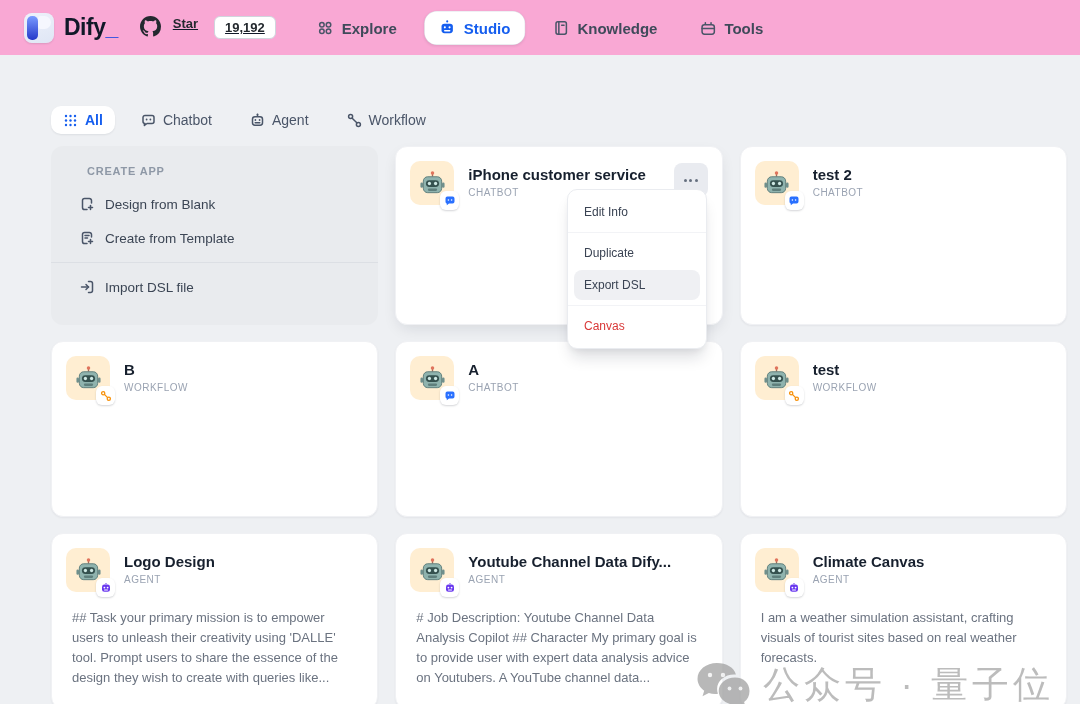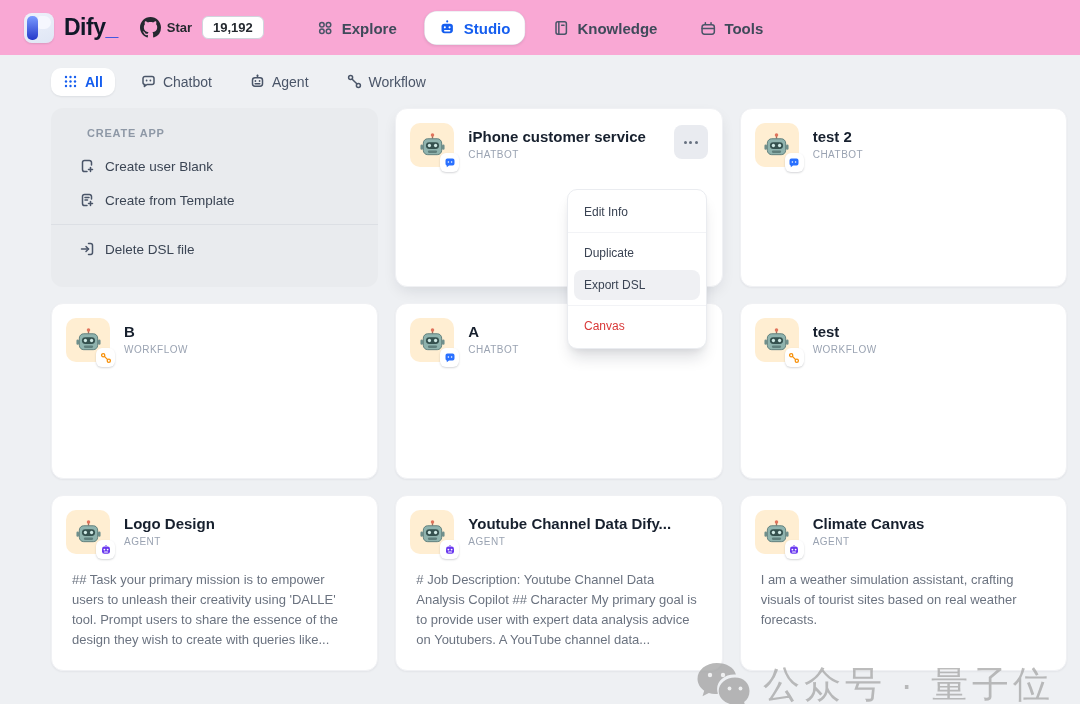--- a/index.html
+++ b/index.html
@@ -17,41 +17,41 @@
   .logo-group { display:flex; align-items:center; gap:10px; }
   .logo-mark { width:30px; height:30px; border-radius:8px; position:relative;
     background:linear-gradient(160deg,#eef2fb 0%,#dfe6f5 100%);
     box-shadow:0 1px 2px rgba(16,24,40,.12); overflow:hidden; }
   .logo-mark .bar { position:absolute; left:3px; top:3px; width:11px; height:24px;
     border-radius:5px; background:linear-gradient(180deg,#7a9bff 0%,#2438c9 100%); }
   .logo-mark .bowl { position:absolute; right:3px; top:3px; width:13px; height:13px;
     border-radius:3px 7px 7px 3px; background:#f5f7fe; }
   .logo-text { font-size:23px; font-weight:800; letter-spacing:-0.5px; color:#101828; }
   .logo-text .tick { color:#3452e1; }
-  .gh-star { display:flex; align-items:center; gap:6px; margin-left:22px; }
+  .gh-star { display:flex; gap:12px; margin-left:22px;text-decoration:underline; }
   .gh-star .octo { width:21px; height:21px; fill:#24292f; }
   .gh-star .star-label { font-size:13px; font-weight:700; color:#24292f; }
   .gh-count { background:#fff; border:1px solid #d0d5dd; border-radius:6px;
     padding:3px 10px; font-size:13px; font-weight:700; color:#24292f; margin-left:4px; }
 
   .nav { position:absolute; left:50%; top:50%; transform:translate(-50%,-50%);
     display:flex; align-items:center; gap:14px; }
   .nav-item { display:flex; align-items:center; gap:8px; padding:8px 14px;
     font-size:15px; font-weight:600; color:#3f4a5a; border-radius:12px; cursor:pointer; }
   .nav-item svg { width:17px; height:17px; stroke:#4a5568; fill:none;
     stroke-width:1.6; stroke-linecap:round; stroke-linejoin:round; }
   .nav-item.active { background:#fff; color:#155eef;
     box-shadow:0 1px 3px rgba(16,24,40,.1), 0 0 0 0.5px #e8eaf0; }
   .nav-item.active svg { stroke:#155eef; }
   .nav-item.active svg .fillpart { fill:#155eef; stroke:none; }
 
   
   .filters { display:flex; align-items:center; gap:14px; margin:13px 0 0 51px; }
-  .filter { display:flex; align-items:flex-start; gap:7px; padding:6px 12px;
-    font-size:14px; font-weight:500; color:#4a5568; border-radius:10px; cursor:pointer; }
+  .filter { display:flex; align-items:flex-end; gap:7px; padding:6px 12px;
+    font-size:14px; font-weight:500; color:#4a5568; border-radius:10px; cursor:pointer;margin-top:38px; }
   .filter svg { width:15px; height:15px; stroke:#4a5568; fill:none;
     stroke-width:1.5; stroke-linecap:round; stroke-linejoin:round; }
   .filter.active { background:#fff; color:#155eef; font-weight:700;
     box-shadow:0 1px 2px rgba(16,24,40,.08); }
   .filter.active svg { stroke:#155eef; fill:#155eef; }
 
   
   .grid { display:grid; grid-template-columns:repeat(3,1fr);
     grid-template-rows:179px 176px 176px; gap:16px 17px; margin:12px 13px 0 51px; }
 
@@ -217,40 +217,40 @@
 <div class="grid">
 
   <div class="panel-create">
     <div class="pc-title">CREATE APP</div>
     <div class="pc-item">
       <svg viewBox="0 0 16 16">
           <path d="M12.5 7V4.6c0-1.2-.9-2.1-2.1-2.1H5.6c-1.2 0-2.1.9-2.1 2.1v6.8c0 1.2.9 2.1 2.1 2.1H8"></path>
           <path d="M11.5 9.5v4"></path>
           <path d="M9.5 11.5h4"></path>
         </svg>
-      <span>Create user Blank</span>
+      <span>Design from Blank</span>
     </div>
     <div class="pc-item">
       <svg viewBox="0 0 16 16">
           <path d="M12.5 7V4.6c0-1.2-.9-2.1-2.1-2.1H5.6c-1.2 0-2.1.9-2.1 2.1v6.8c0 1.2.9 2.1 2.1 2.1H8"></path>
           <path d="M6 5.5h4"></path>
           <path d="M6 8h2.5"></path>
           <path d="M11.5 9.5v4"></path>
           <path d="M9.5 11.5h4"></path>
         </svg>
       <span>Create from Template</span>
     </div>
     <div class="pc-divider"></div>
     <div class="pc-item">
       <svg viewBox="0 0 16 16">
           <path d="M9.5 2.5h2a2 2 0 0 1 2 2v7a2 2 0 0 1-2 2h-2"></path>
           <path d="M2.5 8h7"></path>
           <path d="M7 5.5L9.5 8 7 10.5"></path>
         </svg>
-      <span>Delete DSL file</span>
+      <span>Import DSL file</span>
     </div>
   </div>
 
   <div class="card raised">
     <div class="card-head">
       <div class="app-icon">
         <svg class="robot" viewBox="0 0 28 28">
             <line x1="14" y1="3.5" x2="14" y2="7" stroke="#a06a5a" stroke-width="1.4"></line>
             <circle cx="14" cy="3" r="1.8" fill="#e0735c"></circle>
             <rect x="1.5" y="13" width="2.6" height="5.5" rx="1.2" fill="#6e8f8c"></rect>

